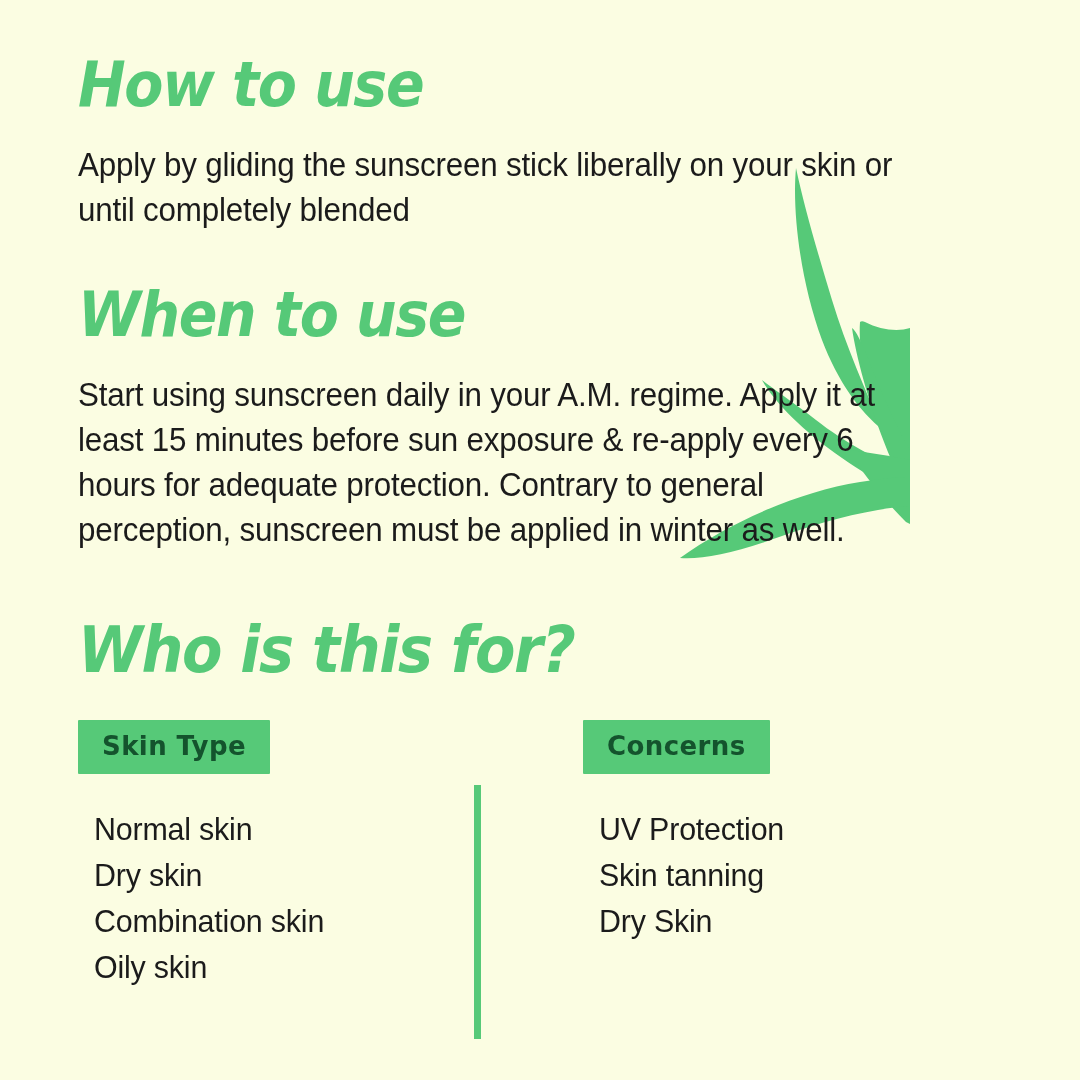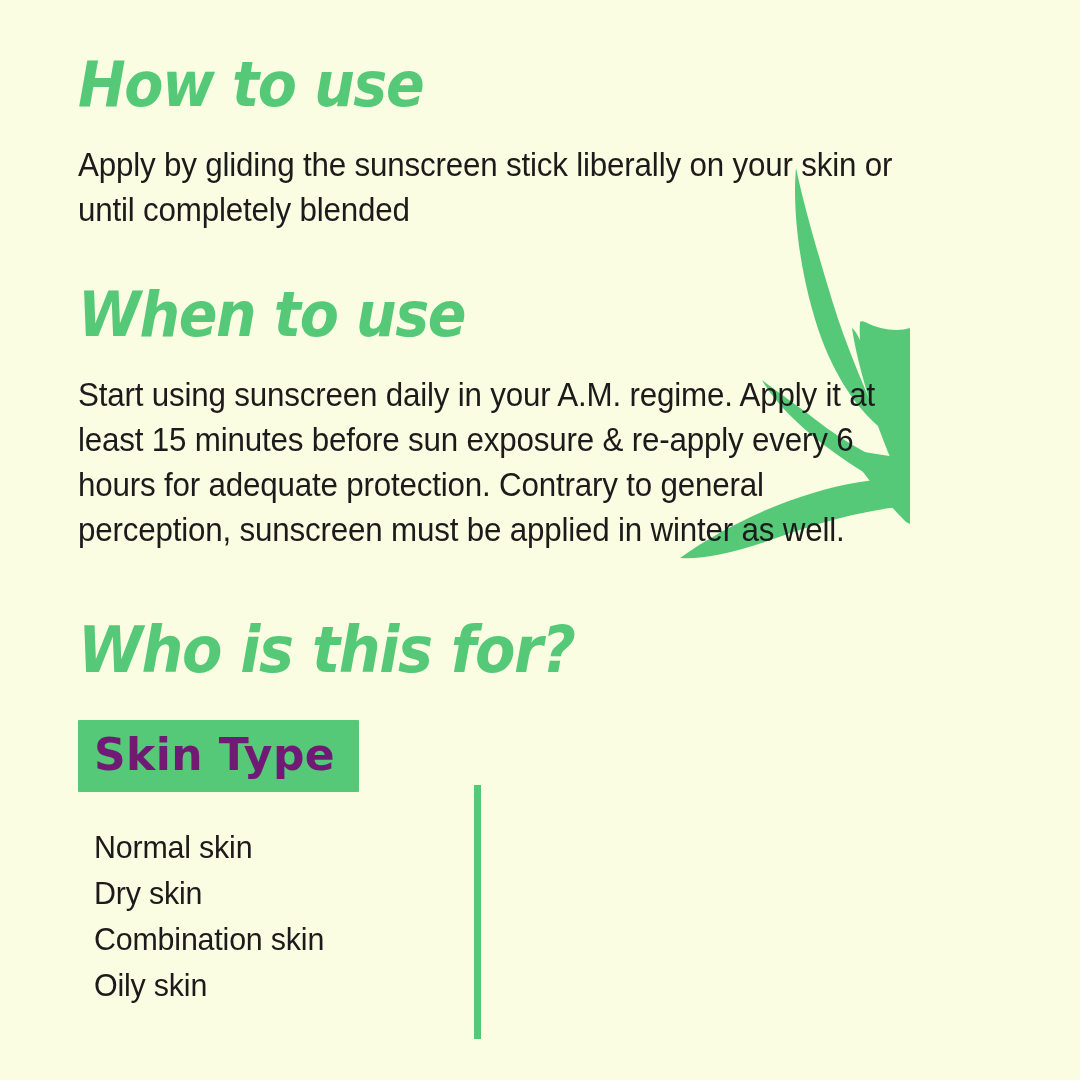--- a/index.html
+++ b/index.html
@@ -79,26 +79,26 @@
   }
   .audience-column {
     position: relative;
     width: 420px;
   }
   #column-concerns { margin-left: 110px; }
 
   .column-badge {
     display: inline-block;
     background: #56c978;
-    color: #701a75;
+    color: #14532d;
     font-family: "DejaVu Sans", sans-serif;
     font-weight: bold;
-    font-size: 44px;
+    font-size: 26px;
     letter-spacing: 0.4px;
-    padding: 13px 24px 15px 16px;
+    padding: 13px 24px 15px 24px;
     line-height: 1.0;
     border-radius: 1px;
   }
 
   .column-list {
     list-style: none;
     margin: 16px;
     padding: 0;
     margin-top: 32px;
   }
@@ -161,19 +161,27 @@
       <div class="audience-column" id="column-skin-type">
         <div class="column-badge">Skin Type</div>
         <ul class="column-list">
           <li>Normal skin</li>
           <li>Dry skin</li>
           <li>Combination skin</li>
           <li>Oily skin</li>
         </ul>
       </div>
 
+      <div class="audience-column" id="column-concerns">
+        <div class="column-badge">Concerns</div>
+        <ul class="column-list">
+          <li>UV Protection</li>
+          <li>Skin tanning</li>
+          <li>Dry Skin</li>
+        </ul>
+      </div>
 
     </div>
   </div>
 
   <div id="column-divider"></div>
 
 </div>
 
 </body></html>

